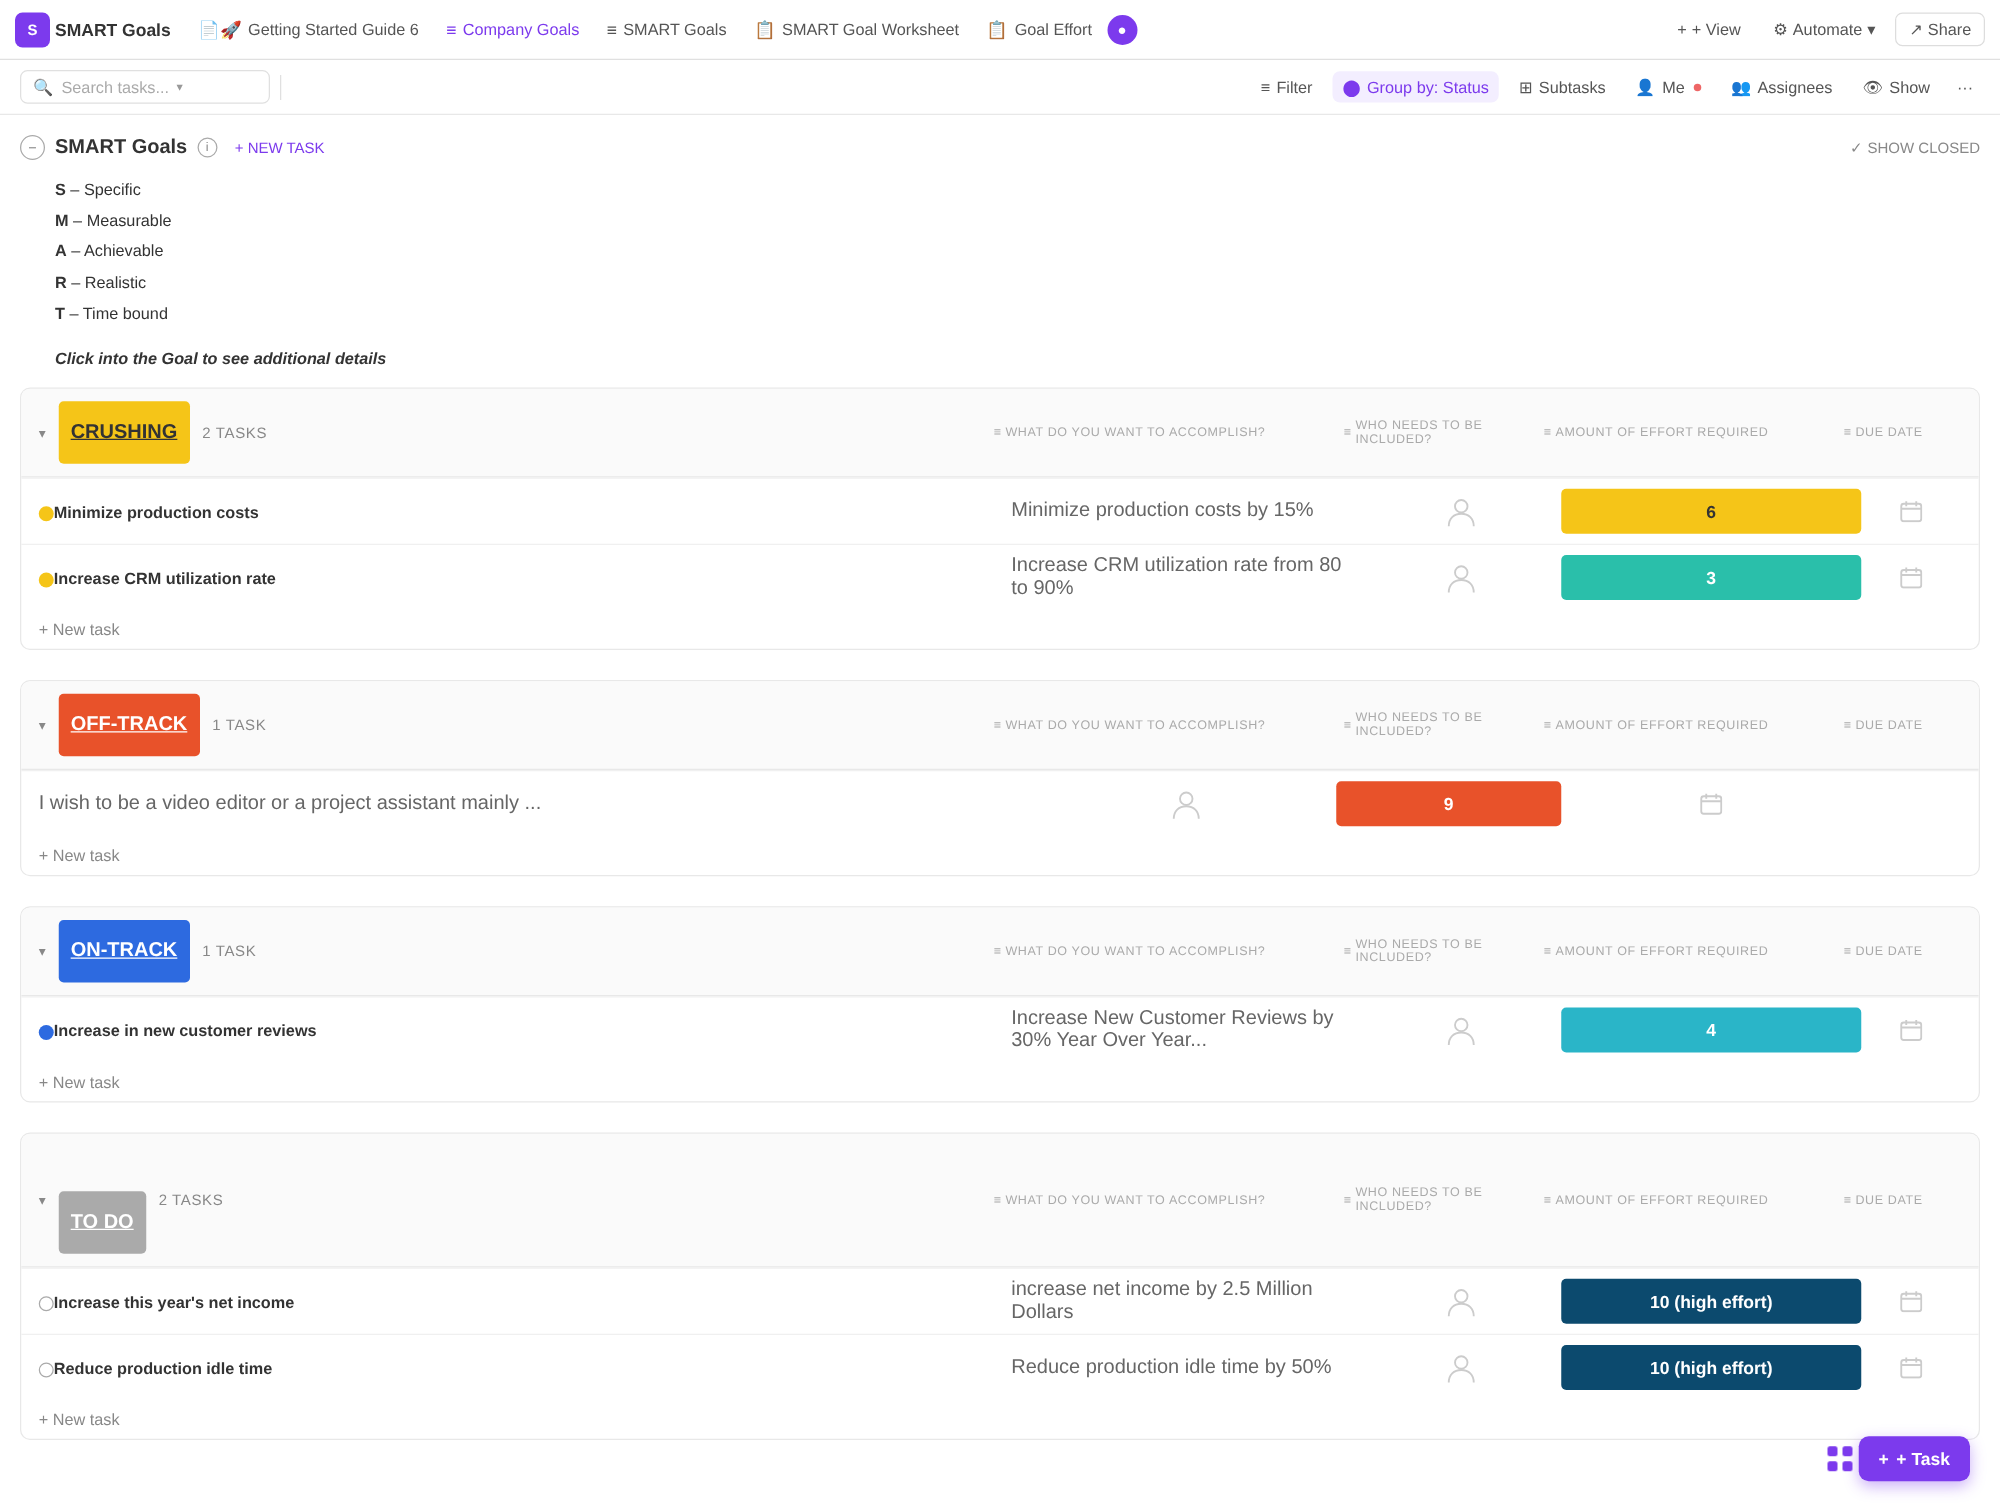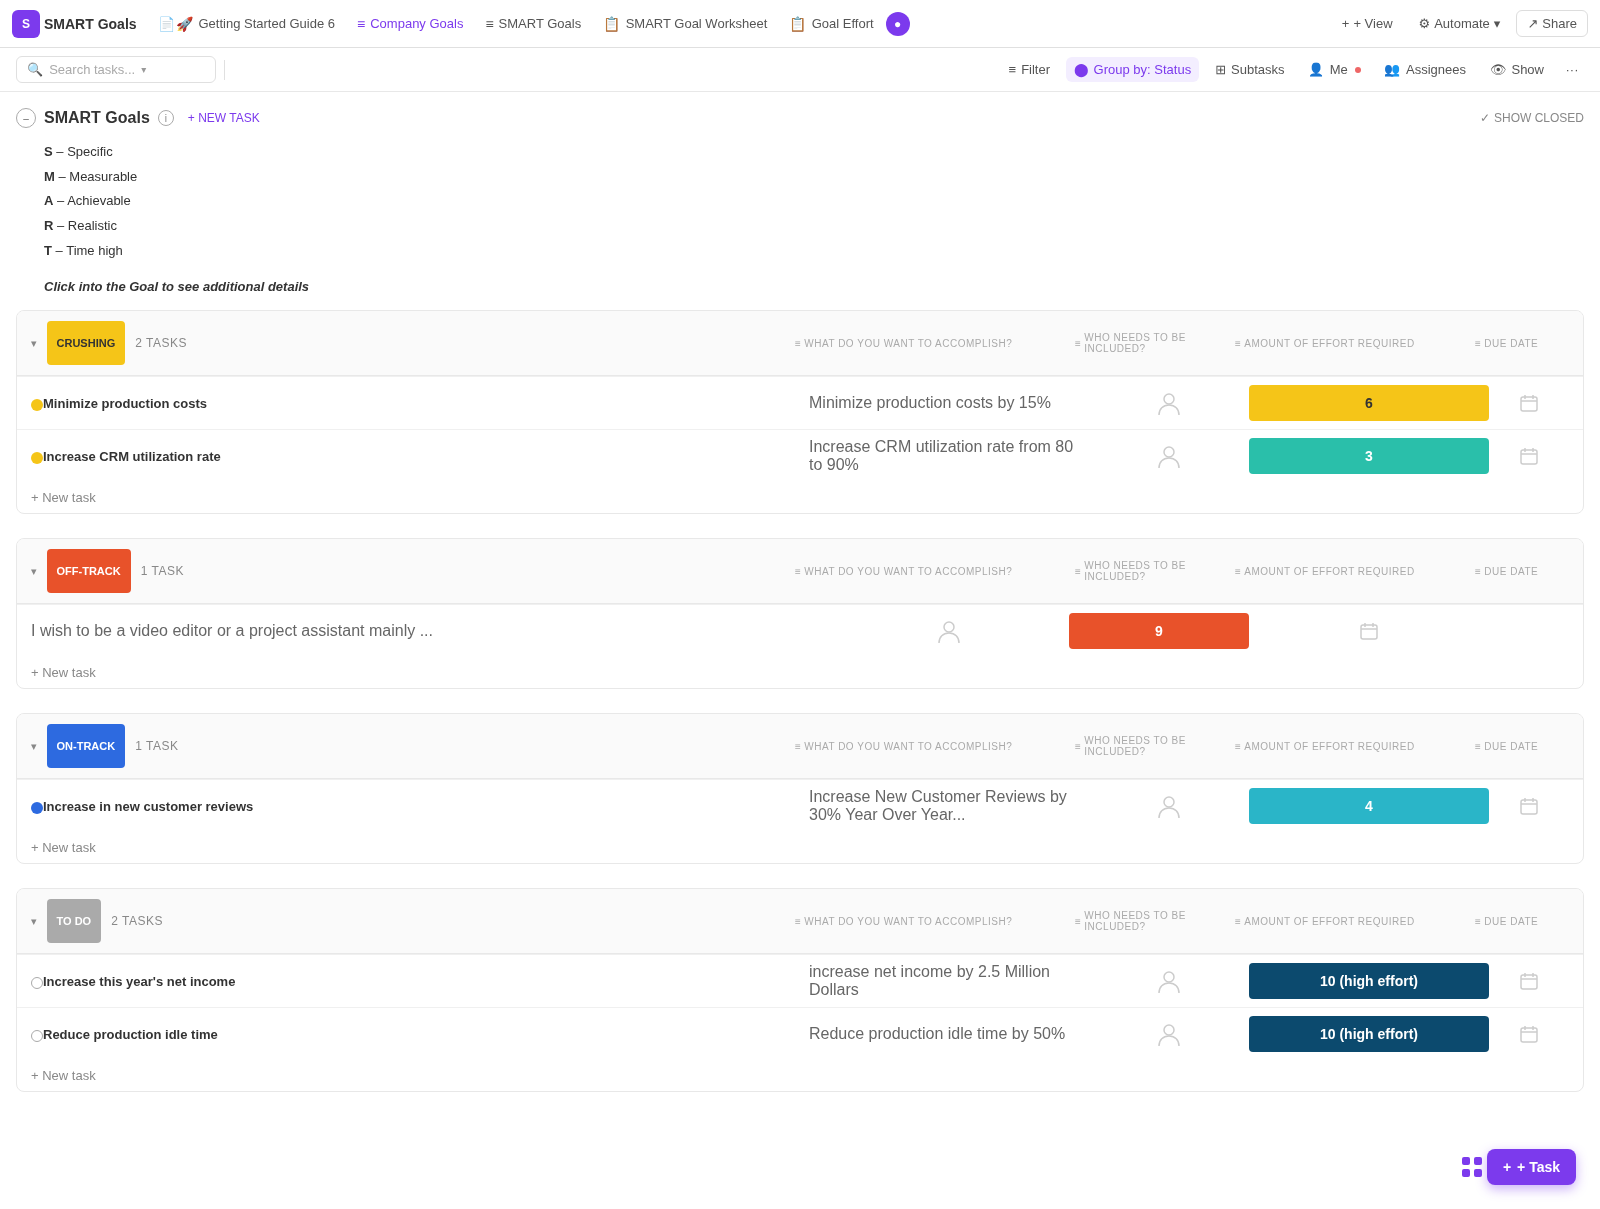--- a/index.html
+++ b/index.html
@@ -43,25 +43,25 @@
     
     .smart-desc { padding: 0 28px 16px; }
     .smart-row { font-size: 13px; color: #333; line-height: 1.9; }
     .smart-letter { font-weight: 700; }
     .click-hint { font-style: italic; font-weight: 600; font-size: 13px; margin-top: 8px; }
 
     
     .group-section { margin-bottom: 24px; border: 1px solid #e8e8e8; border-radius: 8px; overflow: hidden; }
     .group-header { display: flex; align-items: center; gap: 10px; padding: 10px 14px; background: #fafafa; border-bottom: 1px solid #e8e8e8; }
     .group-collapse { font-size: 11px; color: #888; cursor: pointer; }
-    .status-badge { padding: 16px 10px; border-radius: 4px; font-size: 11px; font-weight: 700; color: #fff; }
+    .status-badge { padding: 16px 10px; border-radius: 4px; font-size: 16px; font-weight: 700; color: #fff; text-decoration: underline; }
     .badge-crushing { background: #f5c518; color: #333; }
     .badge-offtrack { background: #e8522a; }
     .badge-ontrack { background: #2d6ae0; }
-    .badge-todo { background: #aaa; color: #fff; }
+    .badge-todo { background: #aaa; color: #fff; margin-top: 36px; }
     .group-count { font-size: 12px; color: #888; text-transform: uppercase; letter-spacing: 0.5px; }
 
     .task-row { display: grid; grid-template-columns: 1fr 280px 160px 240px 80px; padding: 8px 14px; align-items: center; border-top: 1px solid #f0f0f0; min-height: 44px; }
     .task-name-cell { display: flex; align-items: flex-end; gap: 0; font-weight: bold; }
     .task-dot { width: 12px; height: 12px; border-radius: 50%; flex-shrink: 0; }
     .dot-yellow { background: #f5c518; }
     .dot-orange { background: #e8522a; }
     .dot-blue { background: #2d6ae0; }
     .dot-gray { background: #ccc; border: 1.5px solid #aaa; background: transparent; }
     .task-name { font-size: 13px; color: #333; }
@@ -202,21 +202,21 @@
     <div class="smart-row">
       <span class="smart-letter">A</span>
       <span> – Achievable</span>
     </div>
     <div class="smart-row">
       <span class="smart-letter">R</span>
       <span> – Realistic</span>
     </div>
     <div class="smart-row">
       <span class="smart-letter">T</span>
-      <span> – Time high</span>
+      <span> – Time bound</span>
     </div>
     <div class="click-hint" style="margin-top:16px;">Click into the Goal to see additional details</div>
   </div>
 
   <div id="groups-container">
       <div class="group-section">
         <div class="group-header">
           <span class="group-collapse">▾</span>
           <span class="status-badge badge-crushing">CRUSHING</span>
           <span class="group-count">2 TASKS</span>

